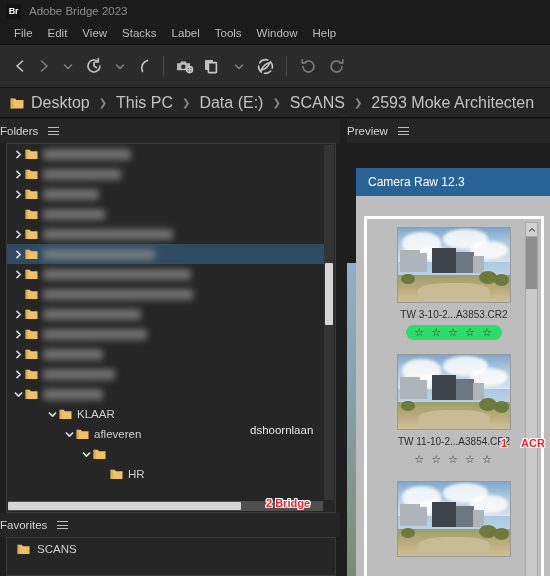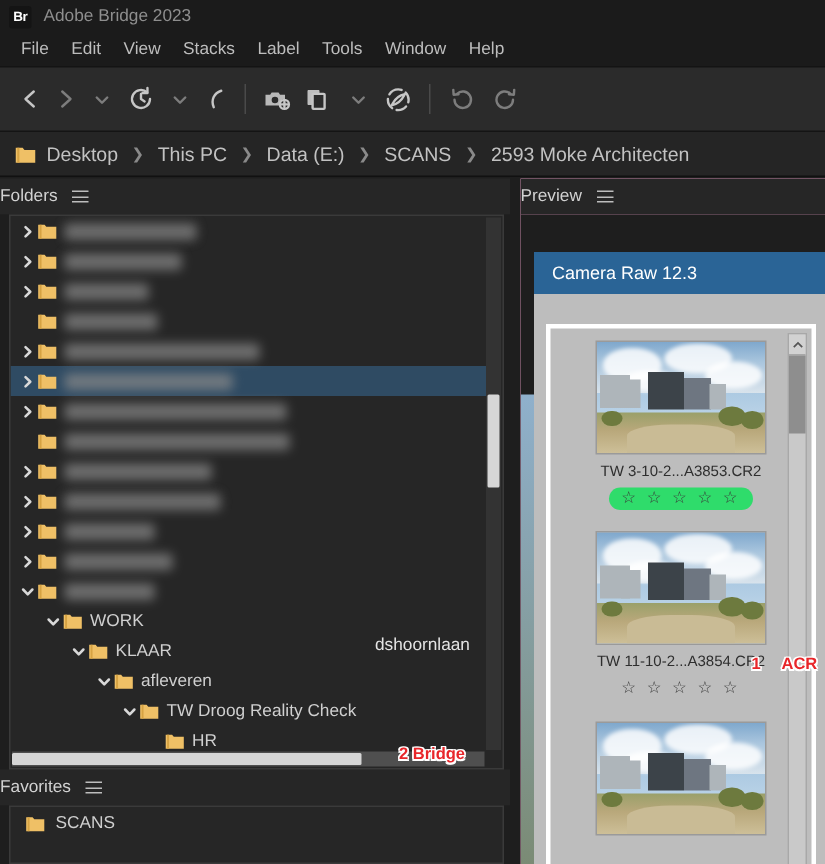--- a/index.html
+++ b/index.html
@@ -93,21 +93,21 @@
   .pathbar {
     height: 30px;
     background: #252525;
     border-bottom: 1px solid #111;
     display: flex;
     align-items: center;
     padding-left: 10px;
     box-sizing: border-box;
   }
   .crumb {
-    font-size: 13px;
+    font-size: 16px;
     color: #c2c2c2;
     cursor: default;
     white-space: nowrap;
   }
   .crumb-sep {
     font-size: 10px;
     color: #8a8a8a;
     margin: 0 9px;
   }
   .folder-ico { margin-right: 7px; display:block; }
@@ -711,67 +711,54 @@
                 <svg width="9" height="9" viewBox="0 0 9 9">
                   <polyline points="1.4,3 4.5,6.2 7.6,3" fill="none" stroke="#d8d8d8" stroke-width="1.7" stroke-linecap="round" stroke-linejoin="round"></polyline>
                 </svg>
               </div>
               <svg class="fico" width="13" height="12" viewBox="0 0 14 12">
                 <path fill="#efc066" d="M0.5 1.5h4.6l1.2 1.5h7.2v8.5H0.5z"></path>
                 <path fill="#d6a343" d="M1.5 1.5h1.4v10h-1.4z"></path>
               </svg>
               <span class="tlabel blurred" style="width: 60px;">2598 Droog</span>
             </div>
-            <div class="trow" style="padding-left: 21px;">
+            <div class="trow" style="padding-left: 38px;">
               <div class="twisty">
                 <svg width="9" height="9" viewBox="0 0 9 9">
                   <polyline points="1.4,3 4.5,6.2 7.6,3" fill="none" stroke="#d8d8d8" stroke-width="1.7" stroke-linecap="round" stroke-linejoin="round"></polyline>
                 </svg>
               </div>
               <svg class="fico" width="13" height="12" viewBox="0 0 14 12">
                 <path fill="#efc066" d="M0.5 1.5h4.6l1.2 1.5h7.2v8.5H0.5z"></path>
                 <path fill="#d6a343" d="M1.5 1.5h1.4v10h-1.4z"></path>
               </svg>
-              <span class="tlabel">WORK</span>
-            </div>
-            <div class="trow" style="padding-left: 38px;">
+              <span class="tlabel">KLAAR</span>
+            </div>
+            <div class="trow" style="padding-left: 55px;">
               <div class="twisty">
                 <svg width="9" height="9" viewBox="0 0 9 9">
                   <polyline points="1.4,3 4.5,6.2 7.6,3" fill="none" stroke="#d8d8d8" stroke-width="1.7" stroke-linecap="round" stroke-linejoin="round"></polyline>
                 </svg>
               </div>
               <svg class="fico" width="13" height="12" viewBox="0 0 14 12">
                 <path fill="#efc066" d="M0.5 1.5h4.6l1.2 1.5h7.2v8.5H0.5z"></path>
                 <path fill="#d6a343" d="M1.5 1.5h1.4v10h-1.4z"></path>
               </svg>
-              <span class="tlabel">KLAAR</span>
-            </div>
-            <div class="trow" style="padding-left: 55px;">
+              <span class="tlabel">afleveren</span>
+            </div>
+            <div class="trow" style="padding-left: 72px;">
               <div class="twisty">
                 <svg width="9" height="9" viewBox="0 0 9 9">
                   <polyline points="1.4,3 4.5,6.2 7.6,3" fill="none" stroke="#d8d8d8" stroke-width="1.7" stroke-linecap="round" stroke-linejoin="round"></polyline>
                 </svg>
               </div>
               <svg class="fico" width="13" height="12" viewBox="0 0 14 12">
                 <path fill="#efc066" d="M0.5 1.5h4.6l1.2 1.5h7.2v8.5H0.5z"></path>
                 <path fill="#d6a343" d="M1.5 1.5h1.4v10h-1.4z"></path>
               </svg>
-              <span class="tlabel">afleveren</span>
-            </div>
-            <div class="trow" style="padding-left: 72px;">
-              <div class="twisty">
-                <svg width="9" height="9" viewBox="0 0 9 9">
-                  <polyline points="1.4,3 4.5,6.2 7.6,3" fill="none" stroke="#d8d8d8" stroke-width="1.7" stroke-linecap="round" stroke-linejoin="round"></polyline>
-                </svg>
-              </div>
-              <svg class="fico" width="13" height="12" viewBox="0 0 14 12">
-                <path fill="#efc066" d="M0.5 1.5h4.6l1.2 1.5h7.2v8.5H0.5z"></path>
-                <path fill="#d6a343" d="M1.5 1.5h1.4v10h-1.4z"></path>
-              </svg>
-              <span class="tlabel">TW Droog Reality Check</span>
             </div>
             <div class="trow" style="padding-left: 89px;">
               <div class="twisty"></div>
               <svg class="fico" width="13" height="12" viewBox="0 0 14 12">
                 <path fill="#efc066" d="M0.5 1.5h4.6l1.2 1.5h7.2v8.5H0.5z"></path>
                 <path fill="#d6a343" d="M1.5 1.5h1.4v10h-1.4z"></path>
               </svg>
               <span class="tlabel">HR</span>
             </div>
           </div>

